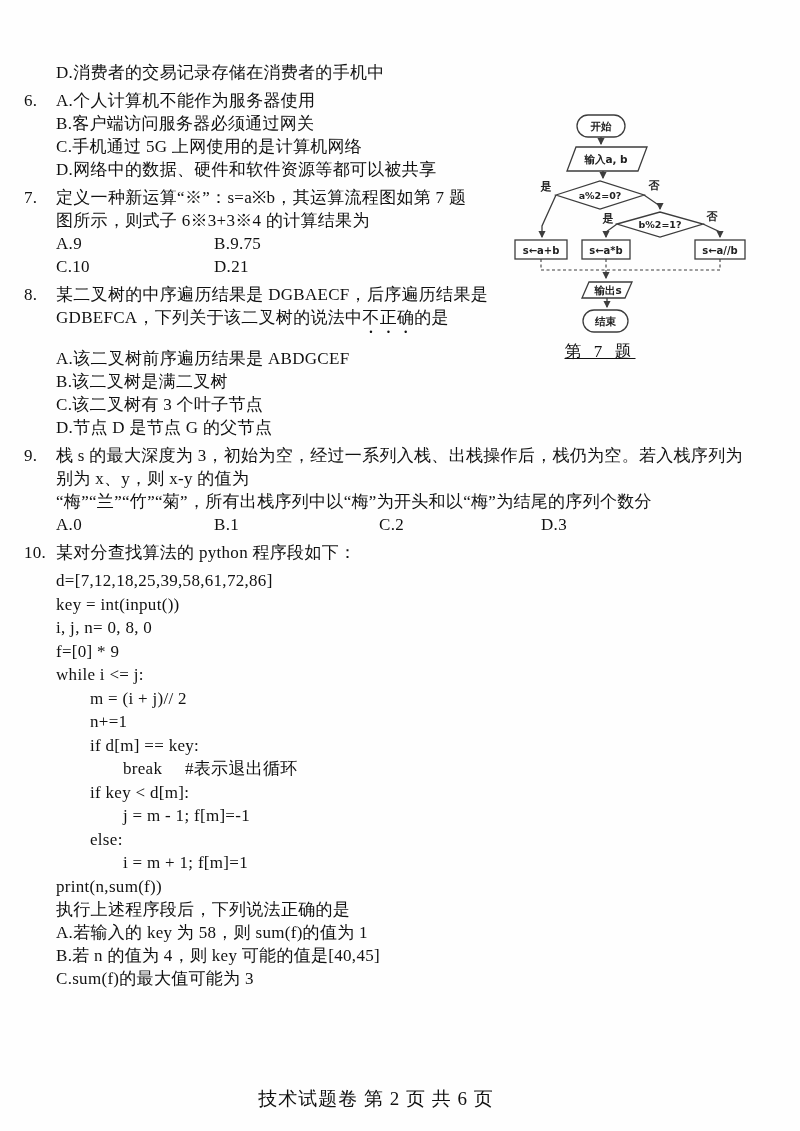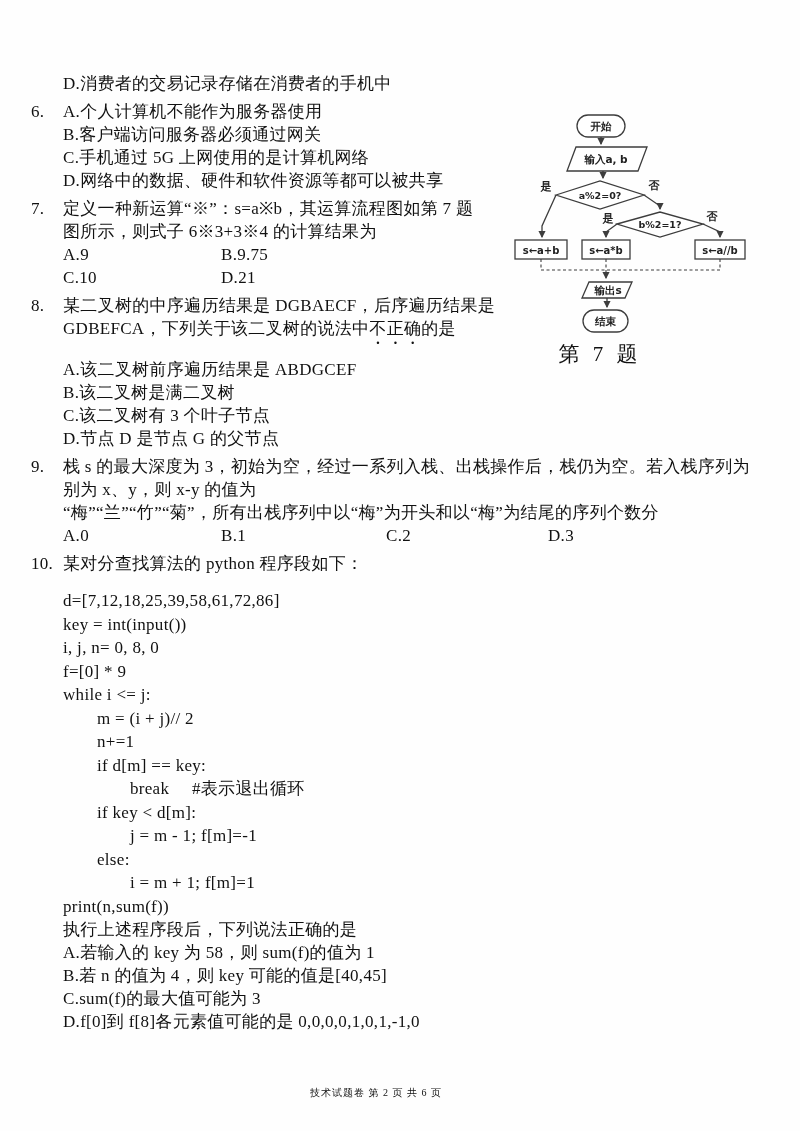--- a/index.html
+++ b/index.html
@@ -1,40 +1,40 @@
 <!DOCTYPE html>
 <html><head>
 <meta charset="utf-8">
 <style>
   html,body{margin:0;padding:0;background:#888;}
   .page{position:relative;width:800px;height:1131px;background:#fefefe;margin:0 auto;
         overflow:hidden;color:#111;
         font-family:"Liberation Serif","DejaVu Serif",serif;}
-  .doc{position:absolute;left:0;top:16px;width:800px;padding:56px 20px 0 31px;box-sizing:border-box;
+  .doc{position:absolute;left:0;top:5px;width:800px;padding:56px 20px 0 24px;box-sizing:border-box;
        font-size:17px;line-height:23px;letter-spacing:0.3px;}
   .q{position:relative;padding-left:32px;margin-bottom:5px;}
   .qnum{position:absolute;left:0;top:0;}
   .ln{white-space:pre;}
   .gap-top{margin-top:9px;}
   .col-a{display:inline-block;width:158px;}
   .col-b{display:inline-block;width:165px;}
   .col-c{display:inline-block;width:162px;}
-  .code{margin-top:14px;}
+  .code{margin-top:5px;}
   .code .ln{line-height:23.5px;}
   .ind1{padding-left:34px;}
   .ind2{padding-left:67px;}
   .em{-webkit-text-emphasis:filled dot;-webkit-text-emphasis-position:under;
       text-emphasis:filled dot;text-emphasis-position:under right;font-family:Liberation Mono, monospace;}
   .flow{position:absolute;left:500px;top:106px;width:260px;}
   .flow svg{display:block;}
-  .flow-caption{width:200px;text-align:center;font-size:21px;margin-top:2px;letter-spacing:4px;}
+  .flow-caption{width:200px;text-align:center;font-size:17px;margin-top:2px;letter-spacing:4px;text-decoration:underline;}
   .flow text{font-family:"DejaVu Sans","Liberation Sans",sans-serif;font-weight:bold;
              fill:#222;}
   .footer{position:absolute;top:1086px;left:0;width:752px;text-align:center;
-          font-size:10px;letter-spacing:1px;color:#111;}
+          font-size:19px;letter-spacing:1px;color:#111;}
 </style>
 </head>
 <body>
 
 <div class="page">
 
   <div class="doc">
 
     <div class="q">
       <div class="ln">D.消费者的交易记录存储在消费者的手机中</div>
@@ -86,21 +86,20 @@
         <div class="ln ind1">if key &lt; d[m]:</div>
         <div class="ln ind2">j = m - 1; f[m]=-1</div>
         <div class="ln ind1">else:</div>
         <div class="ln ind2">i = m + 1; f[m]=1</div>
         <div class="ln">print(n,sum(f))</div>
       </div>
       <div class="ln">执行上述程序段后，下列说法正确的是</div>
       <div class="ln">A.若输入的 key 为 58，则 sum(f)的值为 1</div>
       <div class="ln">B.若 n 的值为 4，则 key 可能的值是[40,45]</div>
       <div class="ln">C.sum(f)的最大值可能为 3</div>
-      <div class="ln">D.f[0]到 f[8]各元素值可能的是 0,0,0,0,1,0,1,-1,0</div>
     </div>
 
     <div class="q">
     </div>
 
   </div>
 
   <div class="flow">
     <svg width="260" height="232" viewBox="0 0 260 232">
       <defs>

